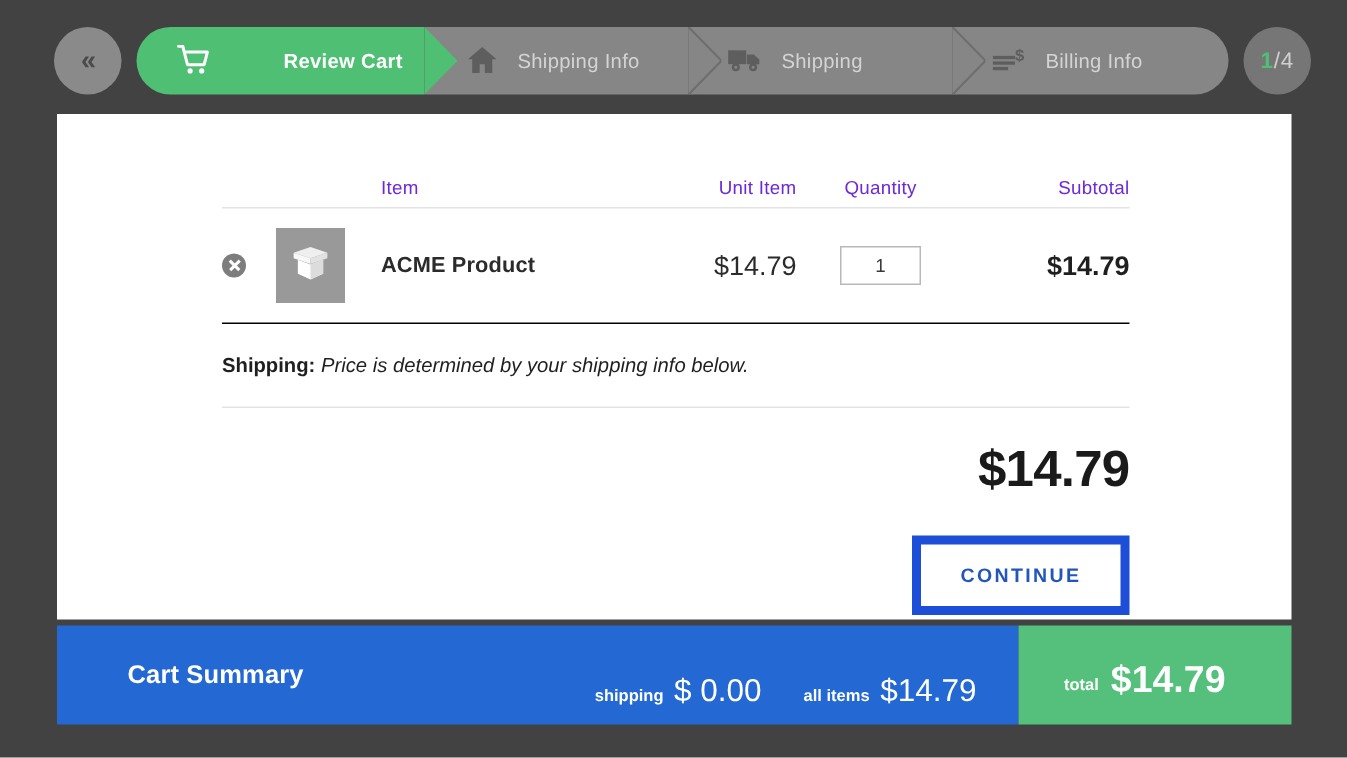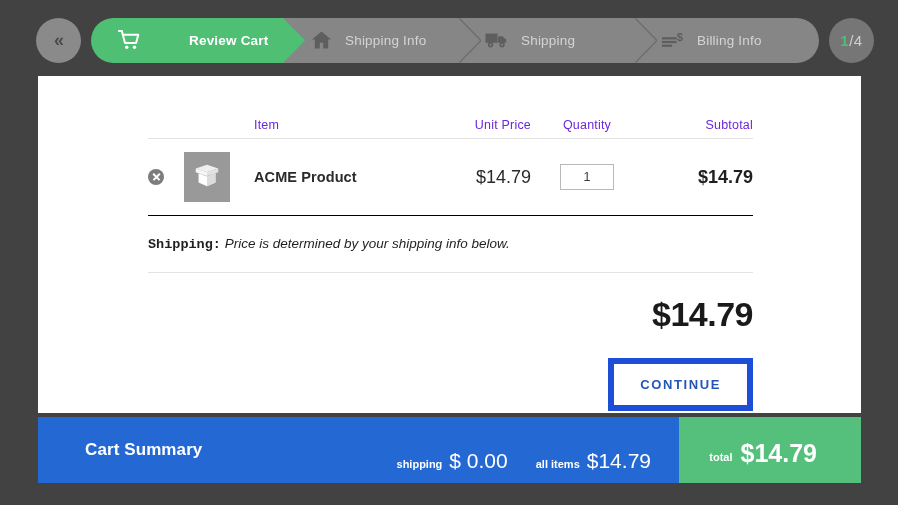--- a/index.html
+++ b/index.html
@@ -224,21 +224,21 @@
     color: #1f1f1f;
   }
 
   .shipping-note {
     padding-top: 20px;
     padding-bottom: 20px;
     border-bottom: 1px solid #e3e3e3;
     font-size: 13.5px;
     color: #1f1f1f;
   }
-  .shipping-note .lbl { font-weight: bold; font-family: Liberation Mono, monospace; }
+  .shipping-note .lbl { font-weight: bold; }
   .shipping-note .txt { font-style: italic; }
 
   .total-row {
     display: flex;
     align-items: baseline;
     justify-content: flex-end;
     padding-top: 22px;
   }
   .total-label {
     font-size: 16px;
@@ -419,21 +419,21 @@
   </div>
 </div>
 
 <div class="card">
   <div class="table">
 
     <div class="thead">
       <div class="col-remove"></div>
       <div class="col-thumb"></div>
       <div class="th col-item">Item</div>
-      <div class="th col-price">Unit Price</div>
+      <div class="th col-price">Unit Item</div>
       <div class="th col-qty">Quantity</div>
       <div class="th col-sub">Subtotal</div>
     </div>
 
     <div class="trow">
       <div class="col-remove">
         <div class="remove-icon"></div>
       </div>
       <div class="col-thumb">
         <div class="thumb">

